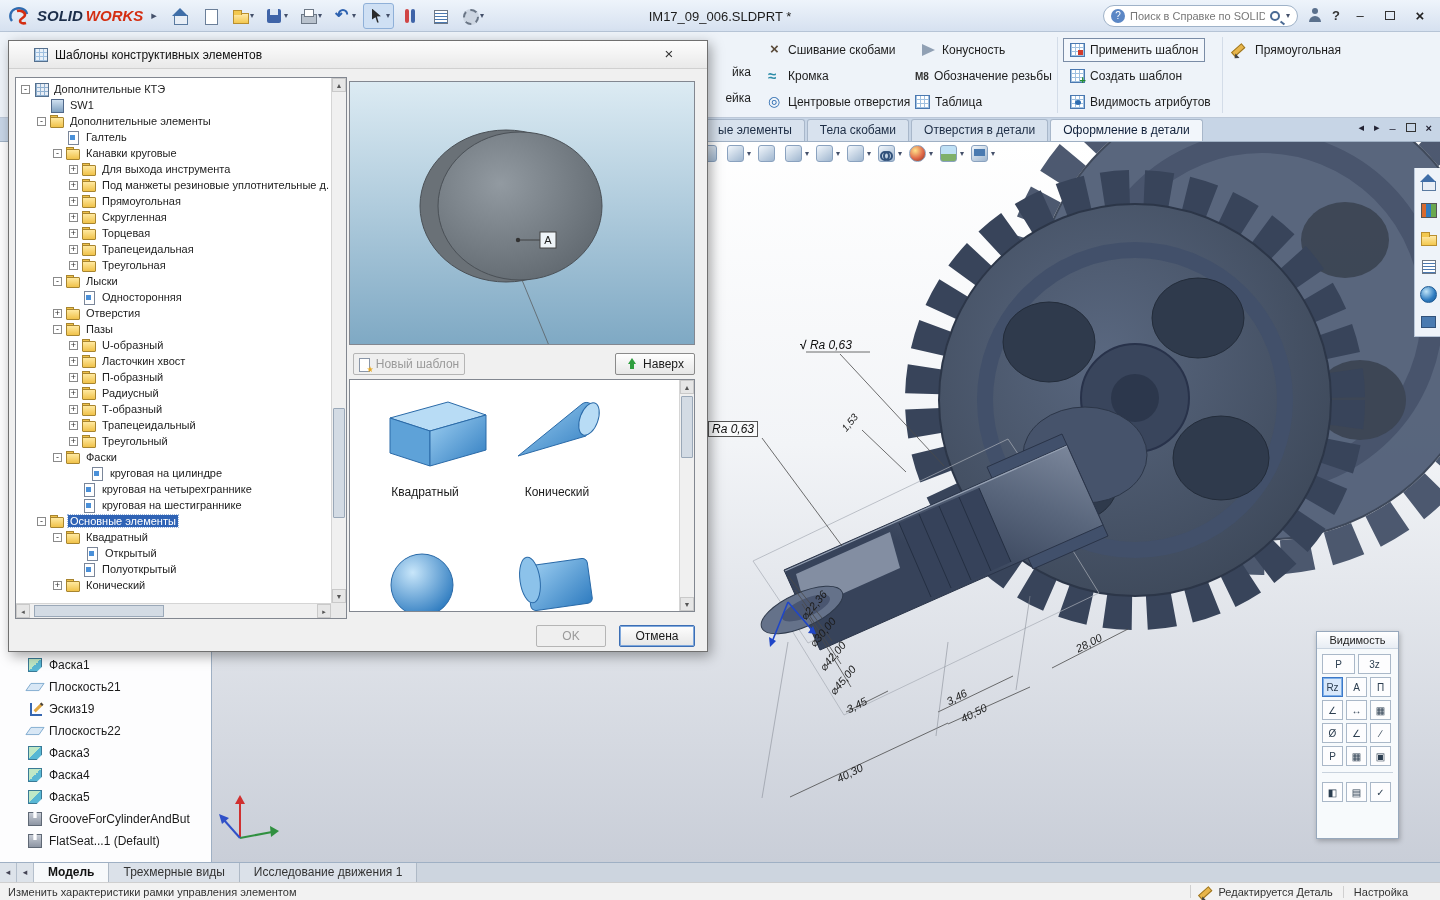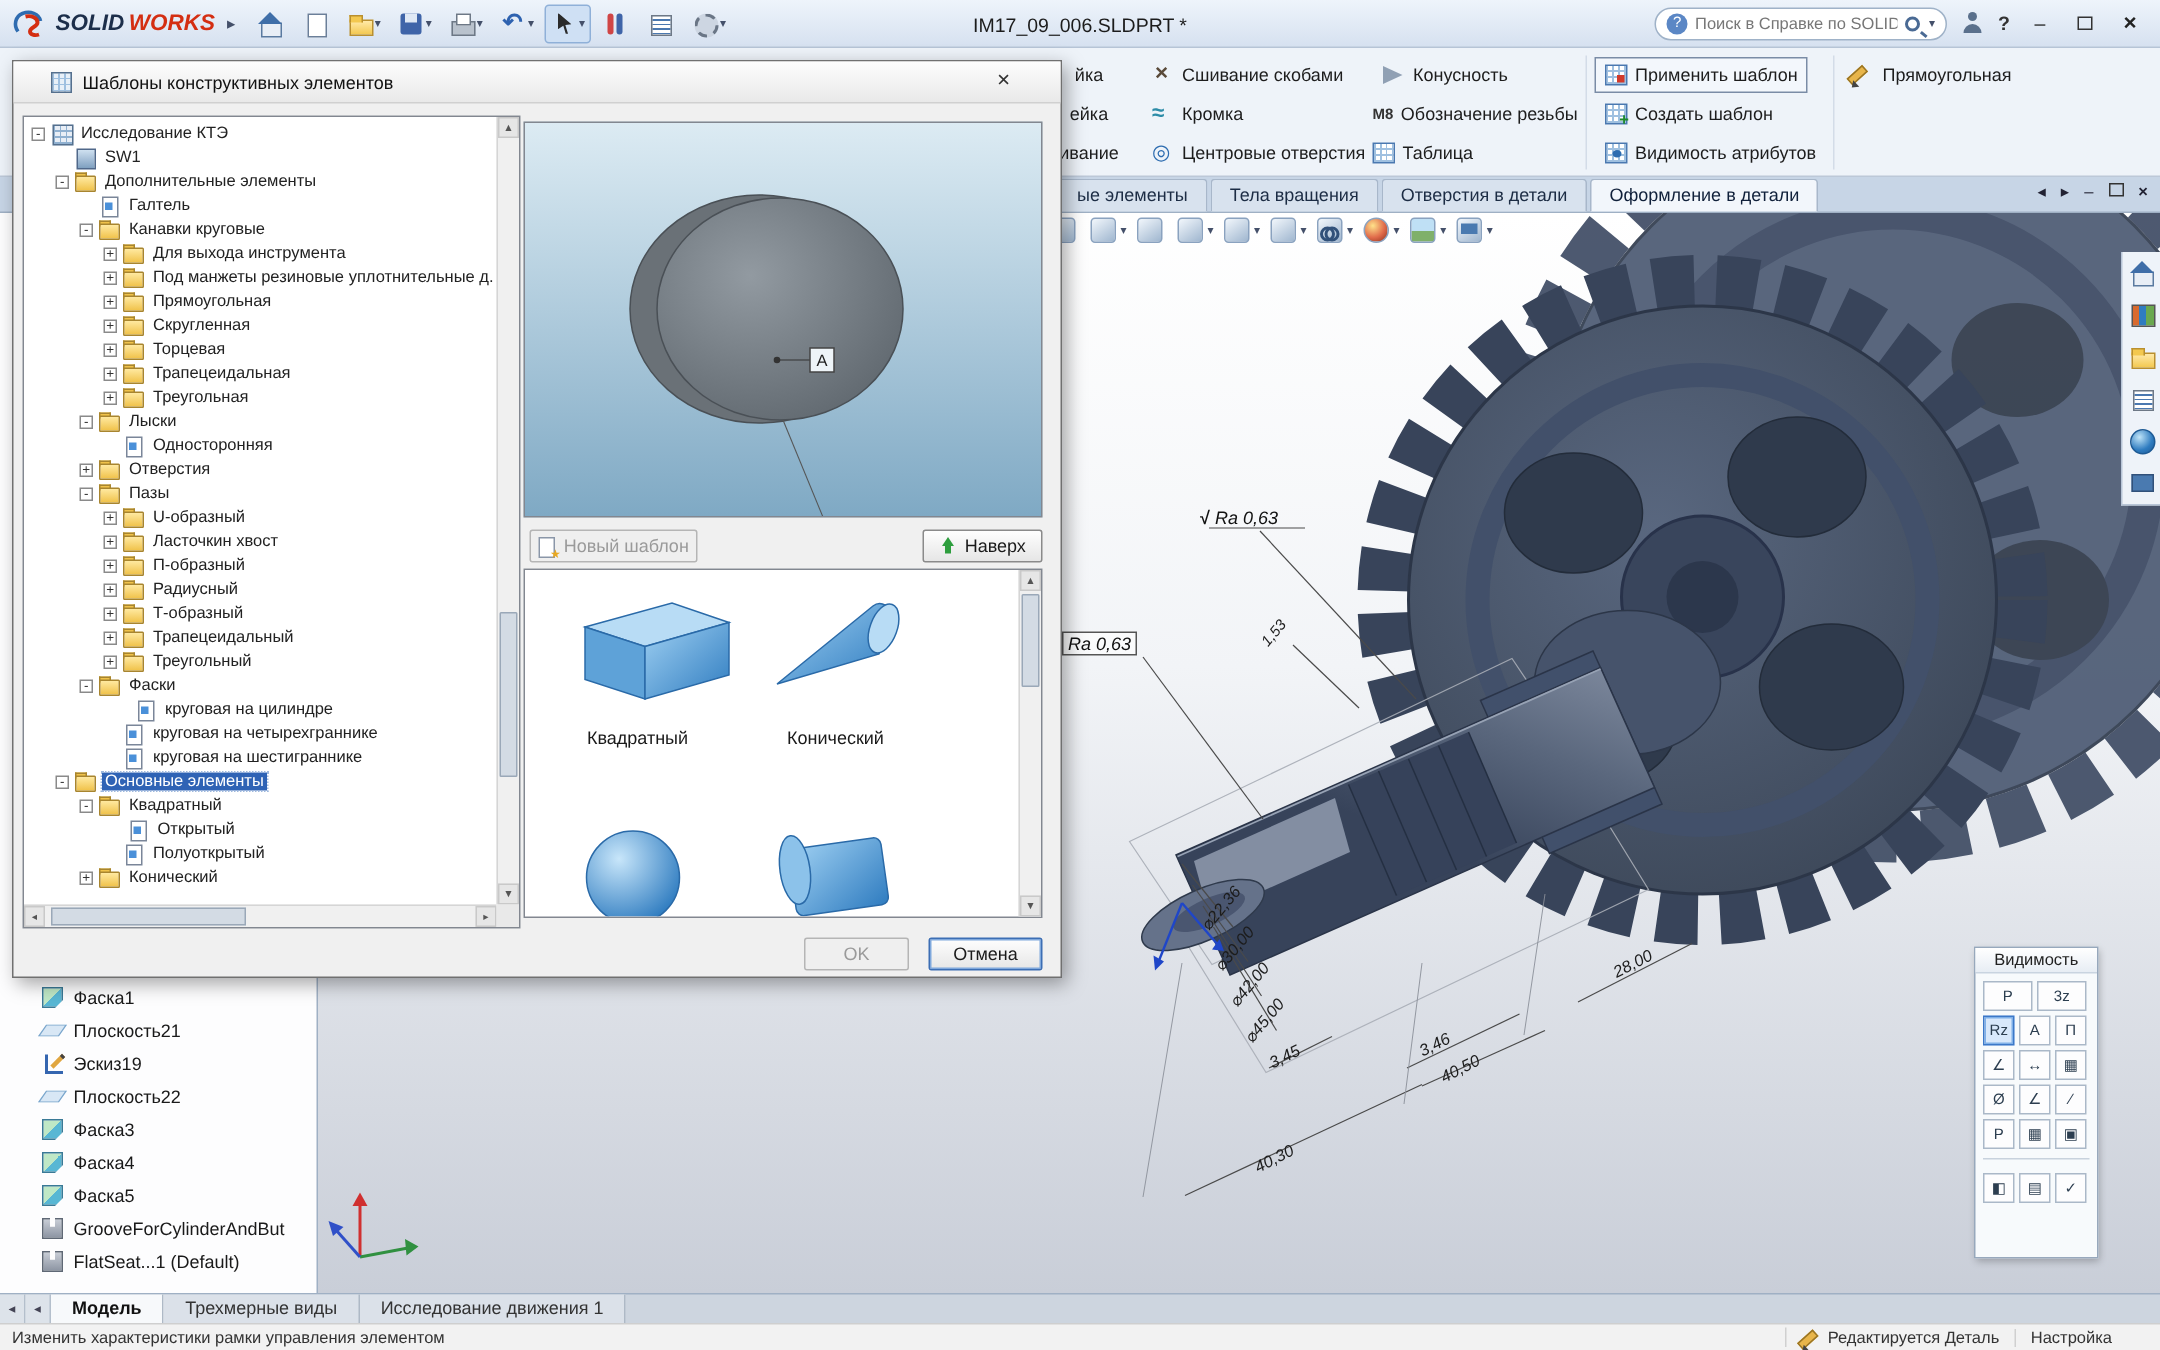--- a/index.html
+++ b/index.html
@@ -47,21 +47,21 @@
   .person::after{content:"";position:absolute;left:1px;top:8px;width:12px;height:6px;border-radius:6px 6px 0 0;background:#5a708c;}
   .help-q{font-weight:bold;font-size:13px;color:#333;}
   .win-btn{width:20px;text-align:center;font-size:13px;color:#222;}
   .maxbox{display:inline-block;width:10px;height:9px;border:1px solid #333;}
   .win-btn.close{font-size:15px;font-weight:bold;}
 
   
   .ribbon{position:absolute;top:32px;left:0;right:0;height:86px;background:#eef3f9;border-bottom:1px solid #bcc8d8;z-index:14;}
   .ritem{position:absolute;height:24px;display:flex;align-items:center;gap:5px;font-size:12px;color:#1d1d1d;padding:0 6px;border:1px solid transparent;white-space:nowrap;}
   .ritem.hl{background:#f3f7fc;border-color:#7a8ca6;}
-  .rfrag{justify-content:center;width:52px;overflow:hidden;padding:0;}
+  .rfrag{justify-content:flex-end;width:52px;overflow:hidden;padding:0;margin-top:22px;}
   .r1{top:6px;} .r2{top:32px;} .r3{top:58px;}
   .ricon{width:16px;height:16px;display:inline-block;position:relative;flex:none;}
   .ic-stitch::before{content:"×";position:absolute;left:3px;top:-2px;font-size:15px;font-weight:bold;color:#5a4a3a;}
   .ic-taper::before{content:"";position:absolute;left:1px;top:2px;border-top:6px solid transparent;border-bottom:6px solid transparent;border-left:13px solid #90a0b4;}
   .ricon-grid{width:15px;height:14px;display:inline-block;position:relative;border:1px solid #4a78b0;background-color:#fff;background-image:repeating-linear-gradient(90deg,#9fc0e0 0 1px,transparent 1px 4px),repeating-linear-gradient(0deg,#9fc0e0 0 1px,transparent 1px 4px);flex:none;}
   .ricon-grid.applytpl::after{content:"";position:absolute;right:1px;bottom:1px;width:5px;height:5px;background:#d23a2a;}
   .ricon-grid.newtpl::after{content:"+";position:absolute;right:-2px;bottom:-4px;color:#1e8a2e;font-weight:bold;font-size:11px;}
   .ricon-grid.attrvis::after{content:"";position:absolute;left:4px;top:4px;width:6px;height:5px;border-radius:50%;background:#2d6cb0;}
   .ic-edit::before{content:"";position:absolute;left:1px;top:9px;width:12px;height:4px;background:#e8b54a;border:1px solid #9a7524;transform:rotate(-42deg);transform-origin:left bottom;}
   .ic-edit::after{content:"";position:absolute;left:0;top:12px;border-top:3px solid transparent;border-bottom:3px solid transparent;border-right:4px solid #444;transform:rotate(-42deg);}
@@ -292,21 +292,21 @@
       <span>Таблица</span>
     </div>
   <div class="ritem r3" style="left:1063px">
       <span class="ricon-grid attrvis"></span>
       <span>Видимость атрибутов</span>
     </div>
 </div>
 
 <div class="doctabs">
   <div class="dtab"><span>ые элементы</span></div>
-    <div class="dtab"><span>Тела вращения</span></div>
+    <div class="dtab"><span>Тела скобами</span></div>
     <div class="dtab"><span>Отверстия в детали</span></div>
     <div class="dtab active"><span>Оформление в детали</span></div>
   <div class="doc-win-controls">
     <span>◂</span>
     <span>▸</span>
     <span>–</span>
     <span><span class="maxbox"></span></span>
     <span style="font-weight:bold">×</span>
   </div>
 </div>
@@ -593,21 +593,21 @@
     <span class="dlg-icon"></span>
     <span>Шаблоны конструктивных элементов</span>
     <span class="dlg-close">×</span>
   </div>
 
   <div class="treeframe">
     <div class="treelist">
       <div class="trow" style="padding-left: 4px;">
           <span class="expander">-</span>
           <span class="ticon ic-root root"></span>
-          <span class="tlabel">Исследование КТЭ</span>
+          <span class="tlabel">Дополнительные КТЭ</span>
         </div>
         <div class="trow" style="padding-left: 20px;">
           <span class="expander" style="visibility: hidden;"></span>
           <span class="ticon ic-sw sw"></span>
           <span class="tlabel">SW1</span>
         </div>
         <div class="trow" style="padding-left: 20px;">
           <span class="expander">-</span>
           <span class="ticon ic-folder folder"></span>
           <span class="tlabel">Дополнительные элементы</span>

